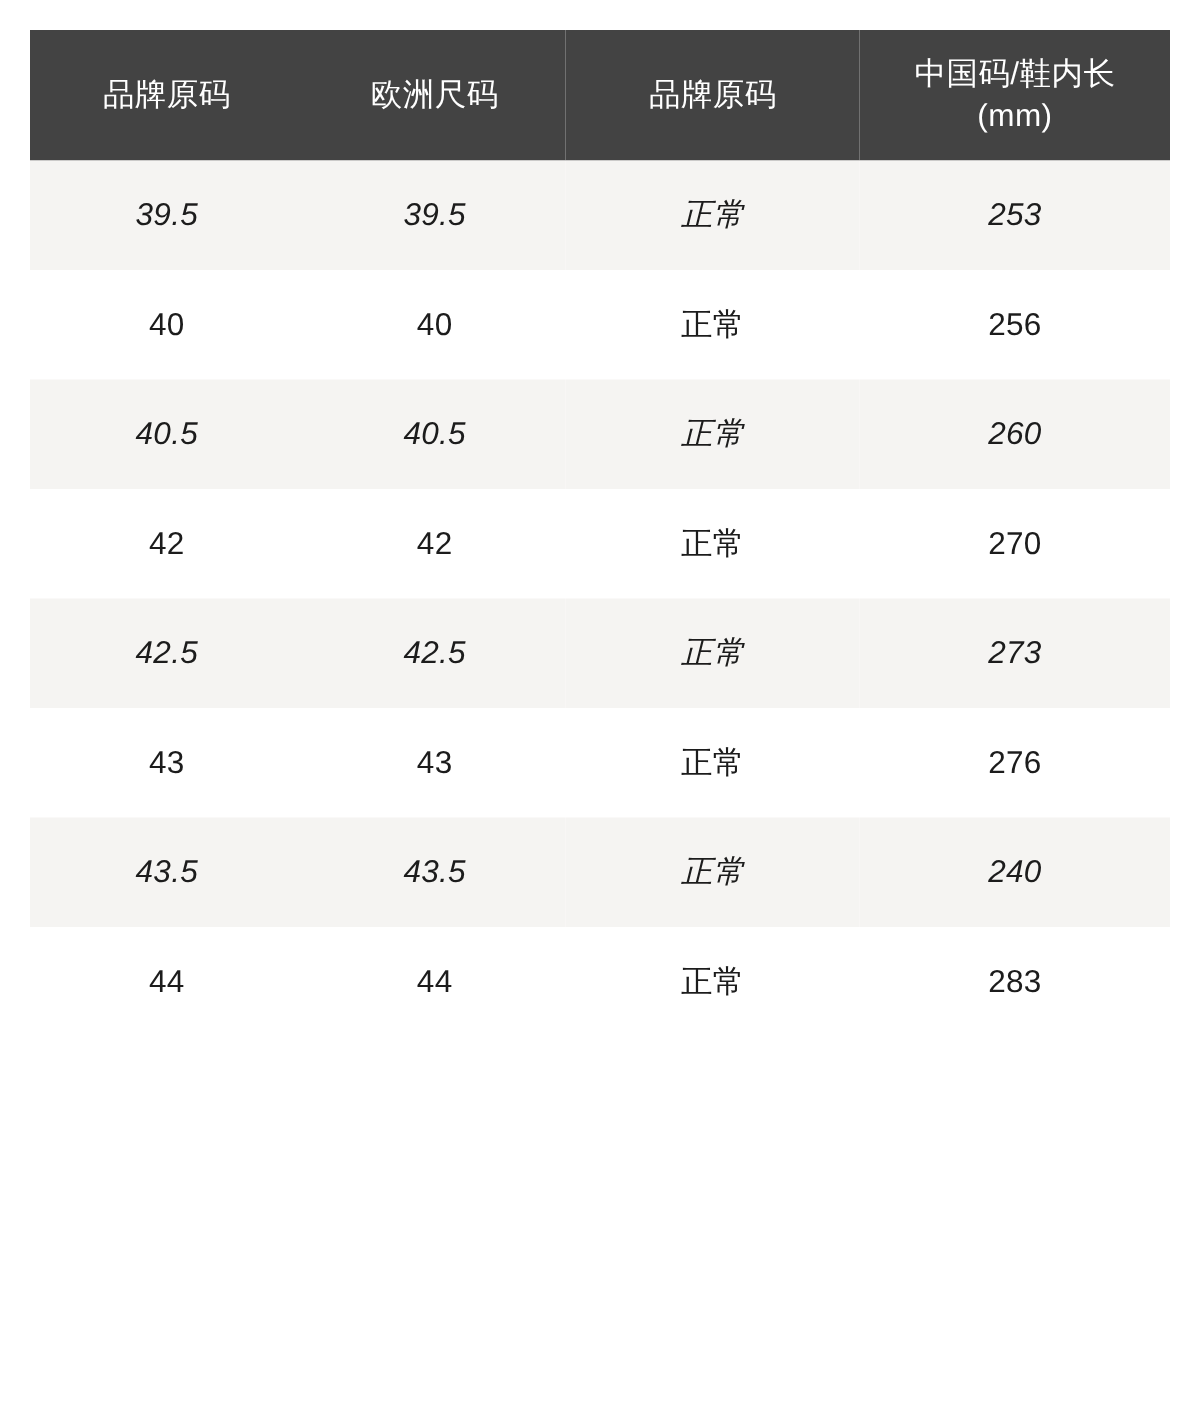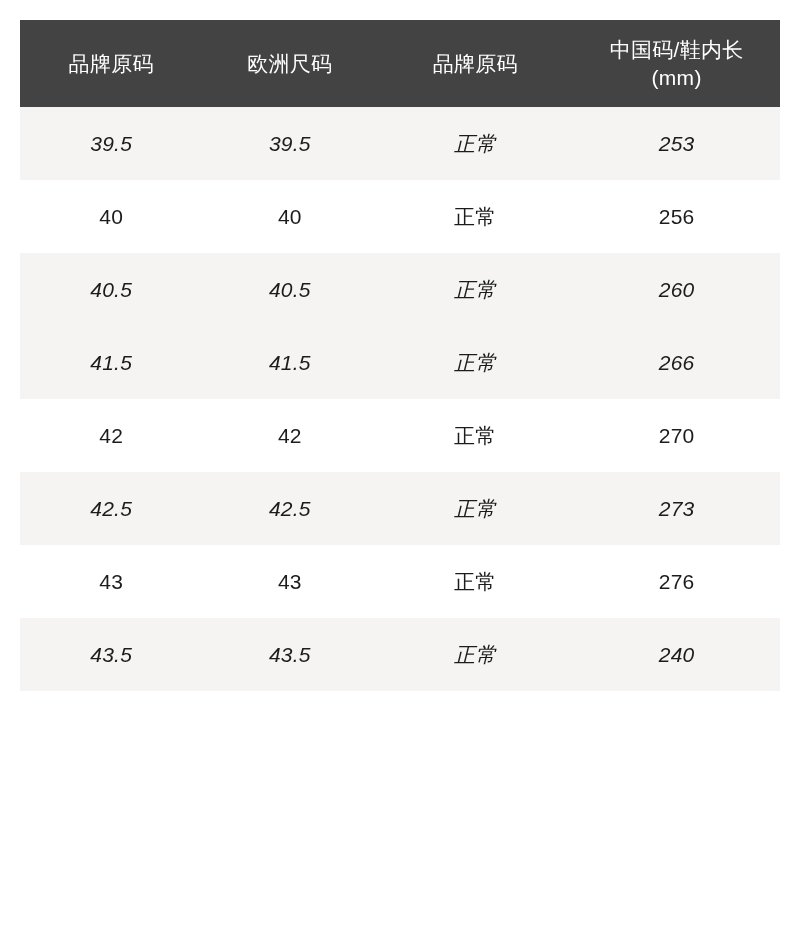--- a/index.html
+++ b/index.html
@@ -111,26 +111,20 @@
         <td>40</td>
         <td>正常</td>
         <td>256</td>
       </tr>
       <tr class="alt">
         <td>40.5</td>
         <td>40.5</td>
         <td>正常</td>
         <td>260</td>
       </tr>
-      <tr class="alt">
-        <td>41.5</td>
-        <td>41.5</td>
-        <td>正常</td>
-        <td>266</td>
-      </tr>
       <tr>
         <td>42</td>
         <td>42</td>
         <td>正常</td>
         <td>270</td>
       </tr>
       <tr class="alt">
         <td>42.5</td>
         <td>42.5</td>
         <td>正常</td>
@@ -141,15 +135,21 @@
         <td>43</td>
         <td>正常</td>
         <td>276</td>
       </tr>
       <tr class="alt">
         <td>43.5</td>
         <td>43.5</td>
         <td>正常</td>
         <td>240</td>
       </tr>
+      <tr>
+        <td>44</td>
+        <td>44</td>
+        <td>正常</td>
+        <td>283</td>
+      </tr>
     </tbody>
   </table>
 </div>
 
 </body></html>

